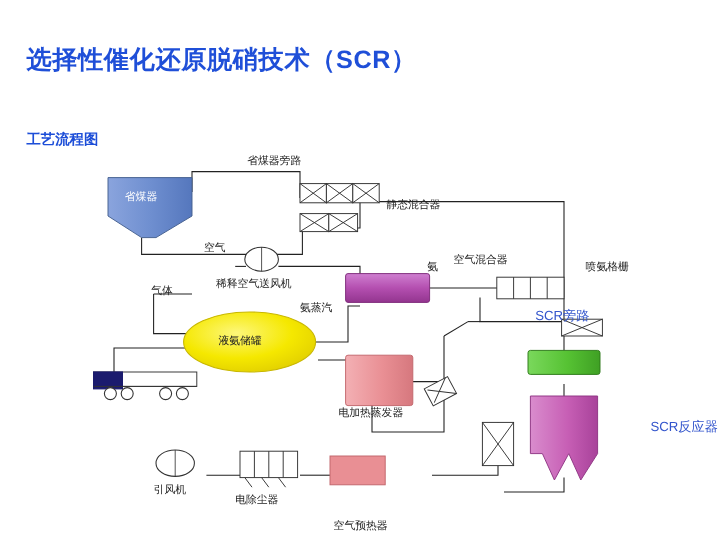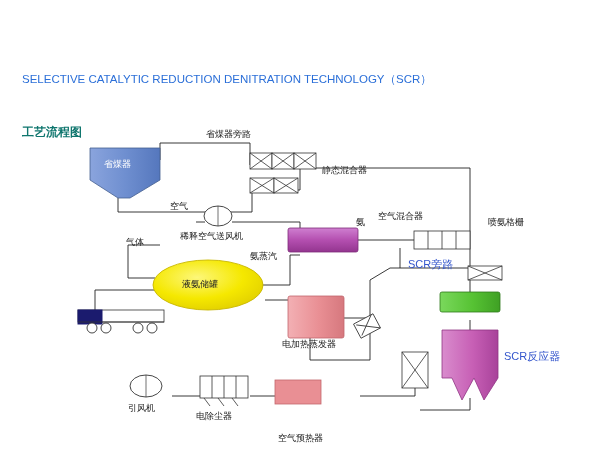--- a/index.html
+++ b/index.html
@@ -36,61 +36,61 @@
     top: 72px;
     font-size: 11.5px;
     color: #2b6fd8;
     white-space: nowrap;
   }
   .subtitle {
     position: absolute;
     left: 22px;
     top: 108px;
     font-size: 12px;
-    color: #0f766e;
+    color: #1d4ed8;
     font-weight: bold;
     white-space: nowrap;
-    margin-top: 16px;
   }
   .diagram {
     position: absolute;
     left: 0;
     top: 0;
     width: 600px;
     height: 450px;
   }
   .lbl {
     position: absolute;
     font-size: 9px;
     color: #222222;
     white-space: nowrap;
     line-height: 1.1;
   }
   .lbl-blue {
     color: #3355cc;
+    margin-left: 38px;
   }
   .lbl-white {
     color: #ffffff;
     text-align: right;
   }
   .lbl-big {
     font-size: 11px;
   }
   svg.wires {
     position: absolute;
     left: 0;
     top: 0;
   }
 </style>
 </head>
 <body>
 
 <div id="slide">
 
-  <div class="title-en">SELECTIVE CATALYTIC REDUCTION DENITRATION TECHNOLOGY（SCR）</div>
+  <div class="title-cn">选择性催化还原脱硝技术（SCR）</div>
   <div class="subtitle">工艺流程图</div>
 
   <div class="diagram">
 
     <svg class="wires" width="600" height="450" viewBox="0 0 600 450">
       <defs>
         <linearGradient id="gradEco" x1="0" y1="0" x2="1" y2="0">
           <stop offset="0%" stop-color="#8aa4dd"></stop>
           <stop offset="50%" stop-color="#6f8fd0"></stop>
           <stop offset="100%" stop-color="#5577bd"></stop>

